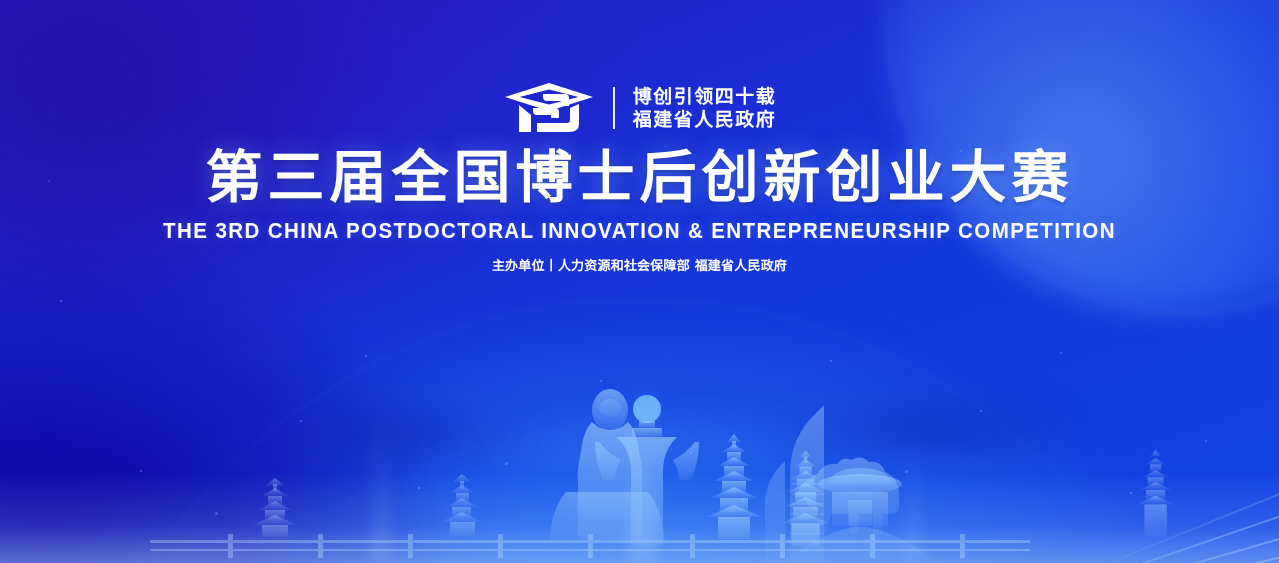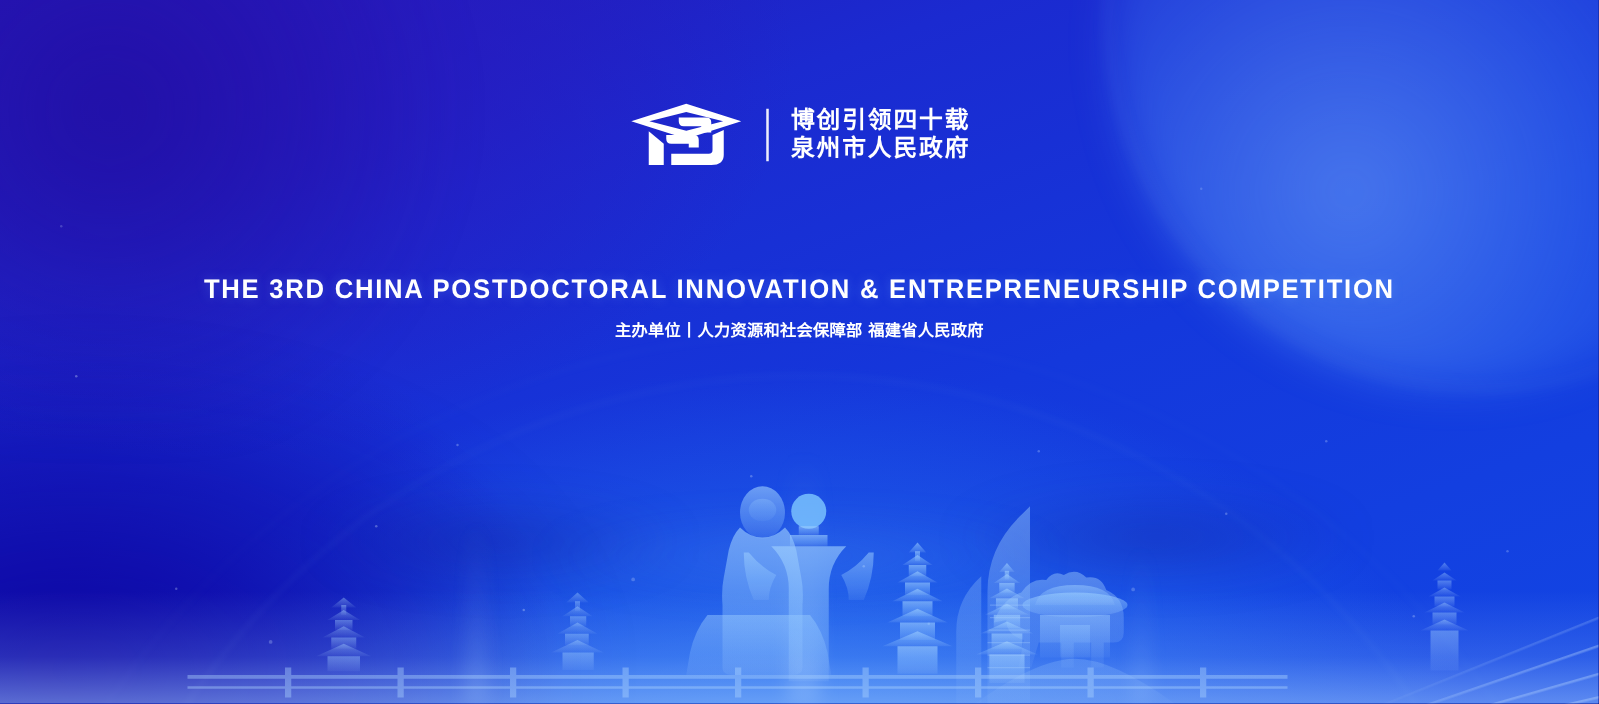--- a/index.html
+++ b/index.html
@@ -448,24 +448,25 @@
           <path d="M46 1 L90 15 L46 29 L2 15 Z M46 7.5 L16.5 15 L46 22.5 L75.5 15 Z"></path>
           <path d="M16 23 L16 50 L28 50 L28 33 L16 23 Z"></path>
           <path d="M76 22 L76 42 Q76 50 66 50 L34 50 L34 41 L64 41 Q67 41 67 38 L67 26 Z"></path>
           <path d="M40 12 L62 12 Q66 12 66 16 L66 24 L58 24 L58 19 L44 19 Q40 19 40 15 Z"></path>
           <path d="M30 26 L52 26 Q56 26 56 30 L56 36 L48 36 L48 33 L34 33 Q30 33 30 29 Z"></path>
         </g>
       </svg>
       <div class="logo-divider"></div>
       <div class="logo-slogan">
         <span>博创引领四十载</span>
-        <span>泉州市人民政府</span>
+        <span>福建省人民政府</span>
       </div>
     </div>
 
+    <div class="title-cn">第三届全国博士后创新创业大赛</div>
     <div class="title-en">THE 3RD CHINA POSTDOCTORAL INNOVATION &amp; ENTREPRENEURSHIP COMPETITION</div>
 
     <div class="orgs">
       <div class="org-line">主办单位丨人力资源和社会保障部  福建省人民政府</div>
     </div>
 
 
   </div>
 </div>
 

